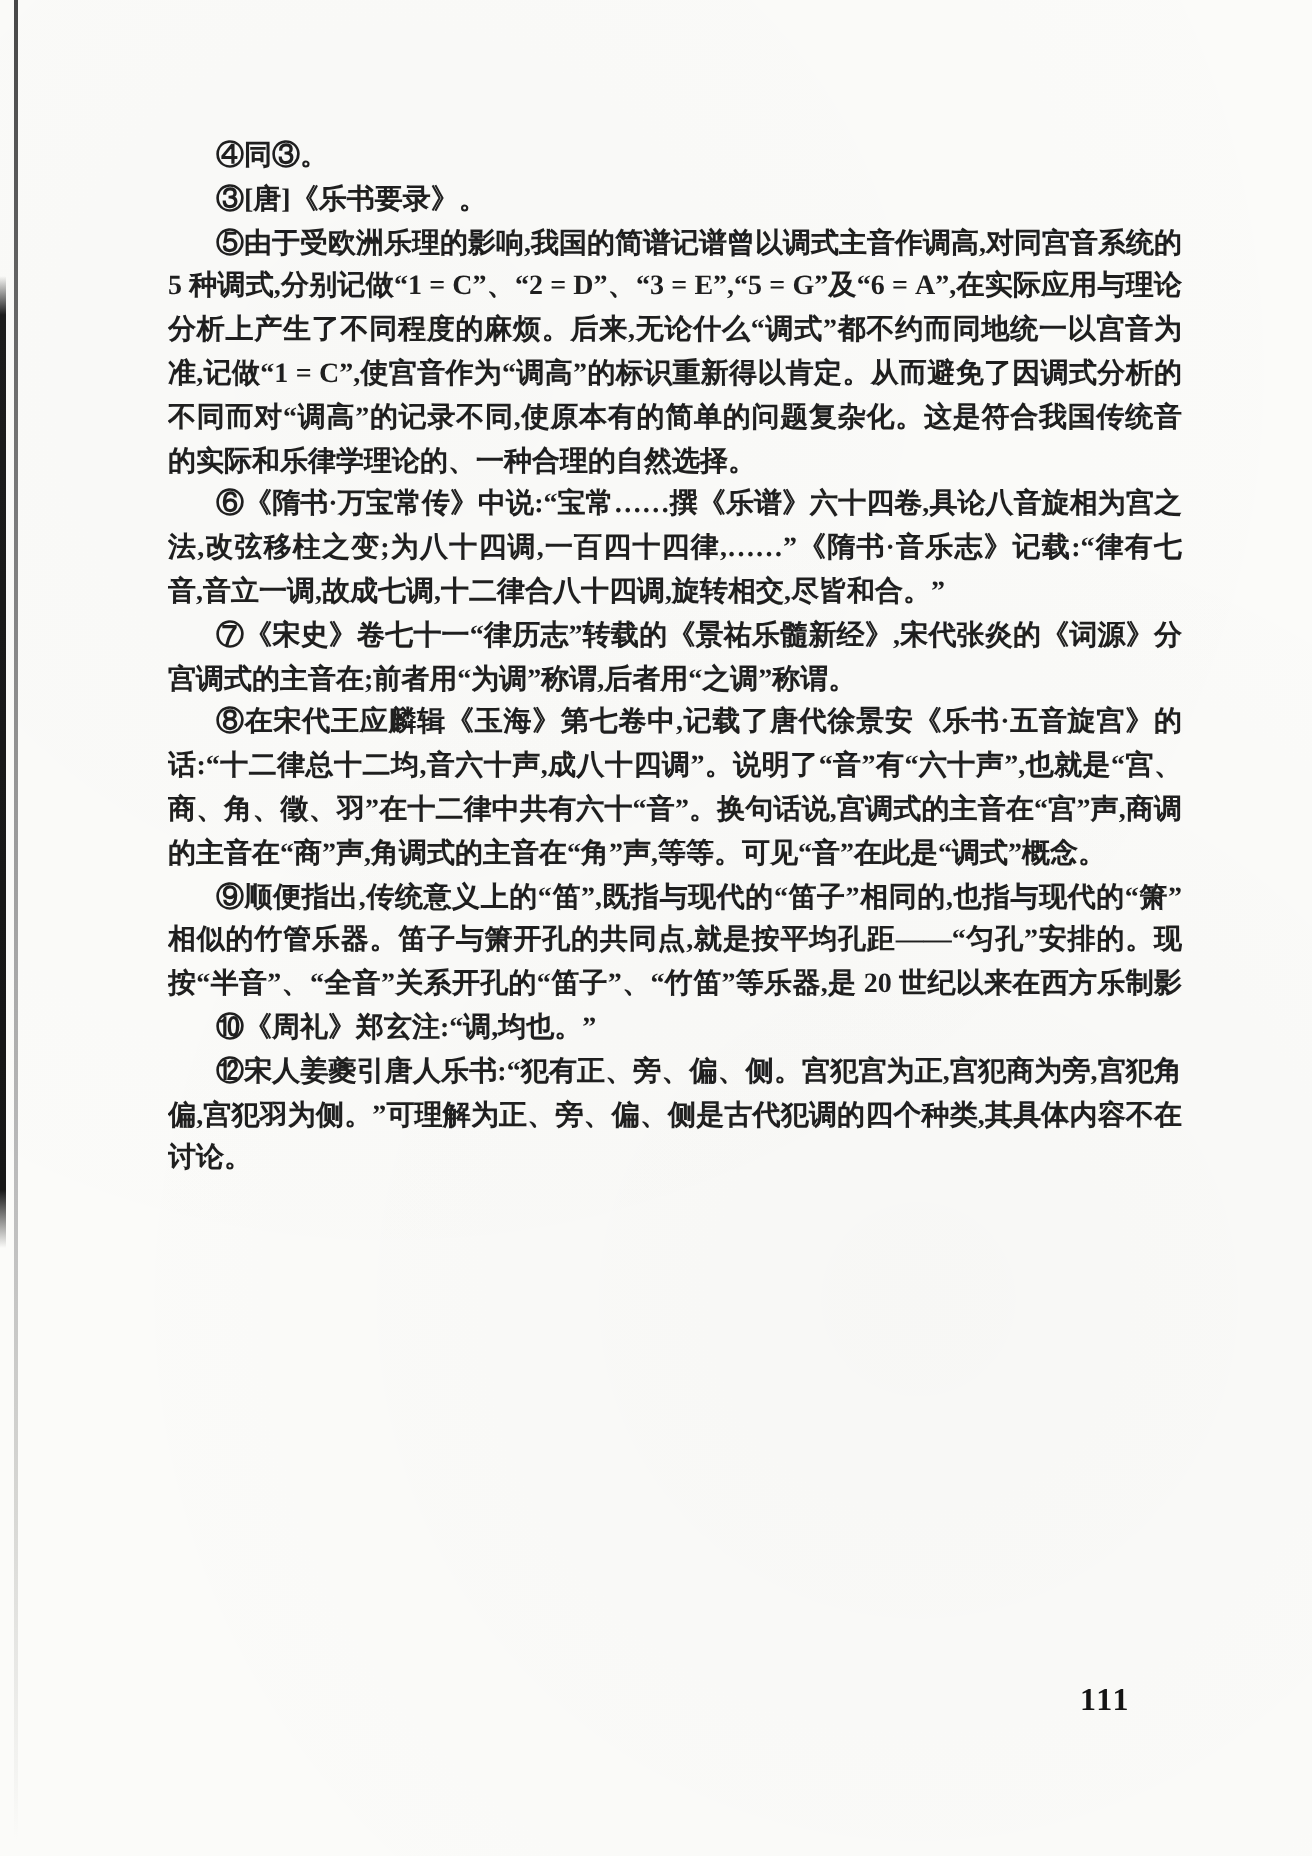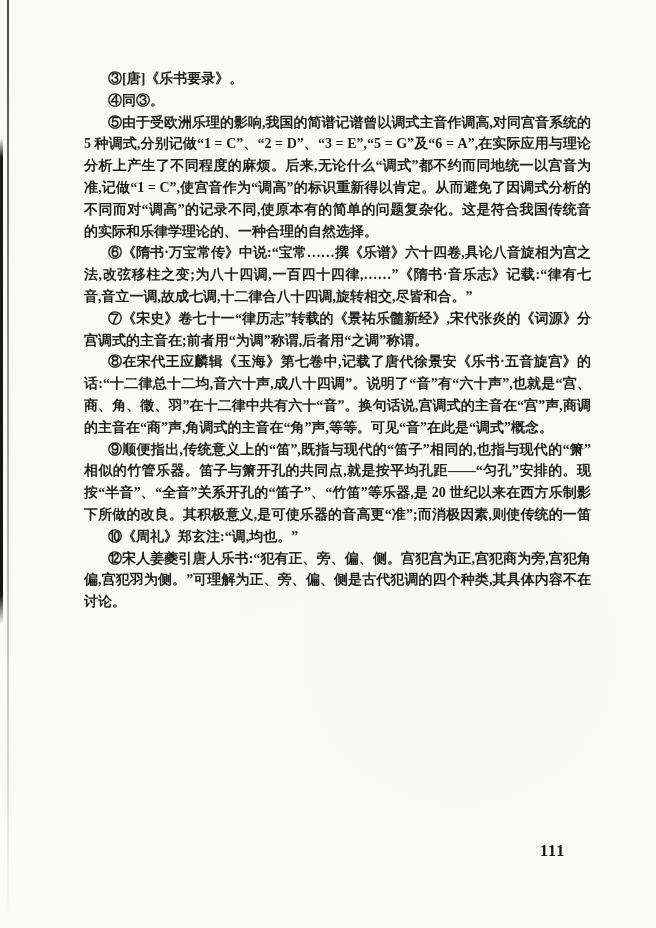--- a/index.html
+++ b/index.html
@@ -74,24 +74,24 @@
 </style>
 </head>
 <body>
 
 <div class="scan-page">
   <div class="edge-strip"></div>
   <div class="margin-line"></div>
 
   <div class="text-block" id="notes-container" style="color: rgb(31, 31, 31);">
       <div class="note-para">
-        <div class="text-line indent">③[唐]《乐书要录》。</div>
+        <div class="text-line indent">④同③。</div>
       </div>
       <div class="note-para">
-        <div class="text-line indent">④同③。</div>
+        <div class="text-line indent">③[唐]《乐书要录》。</div>
       </div>
       <div class="note-para">
         <div class="text-line indent just">⑤由于受欧洲乐理的影响,我国的简谱记谱曾以调式主音作调高,对同宫音系统的</div>
         <div class="text-line just">5 种调式,分别记做“1 = C”、“2 = D”、“3 = E”,“5 = G”及“6 = A”,在实际应用与理论</div>
         <div class="text-line just">分析上产生了不同程度的麻烦。后来,无论什么“调式”都不约而同地统一以宫音为标</div>
         <div class="text-line just">准,记做“1 = C”,使宫音作为“调高”的标识重新得以肯定。从而避免了因调式分析的</div>
         <div class="text-line just">不同而对“调高”的记录不同,使原本有的简单的问题复杂化。这是符合我国传统音乐</div>
         <div class="text-line">的实际和乐律学理论的、一种合理的自然选择。</div>
       </div>
       <div class="note-para">
@@ -106,21 +106,20 @@
       <div class="note-para">
         <div class="text-line indent just">⑧在宋代王应麟辑《玉海》第七卷中,记载了唐代徐景安《乐书·五音旋宫》的一段</div>
         <div class="text-line just">话:“十二律总十二均,音六十声,成八十四调”。说明了“音”有“六十声”,也就是“宫、</div>
         <div class="text-line just">商、角、徵、羽”在十二律中共有六十“音”。换句话说,宫调式的主音在“宫”声,商调式</div>
         <div class="text-line">的主音在“商”声,角调式的主音在“角”声,等等。可见“音”在此是“调式”概念。</div>
       </div>
       <div class="note-para">
         <div class="text-line indent just">⑨顺便指出,传统意义上的“笛”,既指与现代的“笛子”相同的,也指与现代的“箫”</div>
         <div class="text-line just">相似的竹管乐器。笛子与箫开孔的共同点,就是按平均孔距——“匀孔”安排的。现在</div>
         <div class="text-line just">按“半音”、“全音”关系开孔的“笛子”、“竹笛”等乐器,是 20 世纪以来在西方乐制影响</div>
-        <div class="text-line just">下所做的改良。其积极意义,是可使乐器的音高更“准”;而消极因素,则使传统的一笛</div>
       </div>
       <div class="note-para">
         <div class="text-line indent">⑩《周礼》郑玄注:“调,均也。”</div>
       </div>
       <div class="note-para">
       </div>
       <div class="note-para">
         <div class="text-line indent just">⑫宋人姜夔引唐人乐书:“犯有正、旁、偏、侧。宫犯宫为正,宫犯商为旁,宫犯角为</div>
         <div class="text-line just">偏,宫犯羽为侧。”可理解为正、旁、偏、侧是古代犯调的四个种类,其具体内容不在此</div>
         <div class="text-line">讨论。</div>

